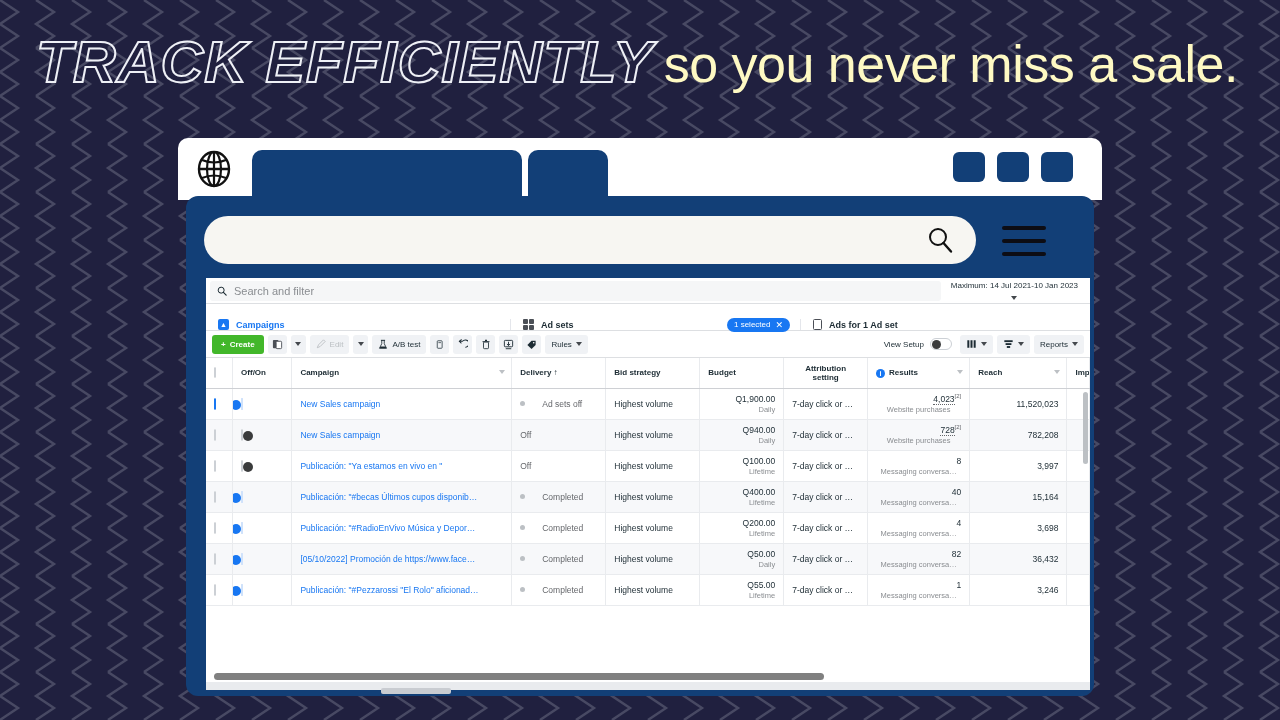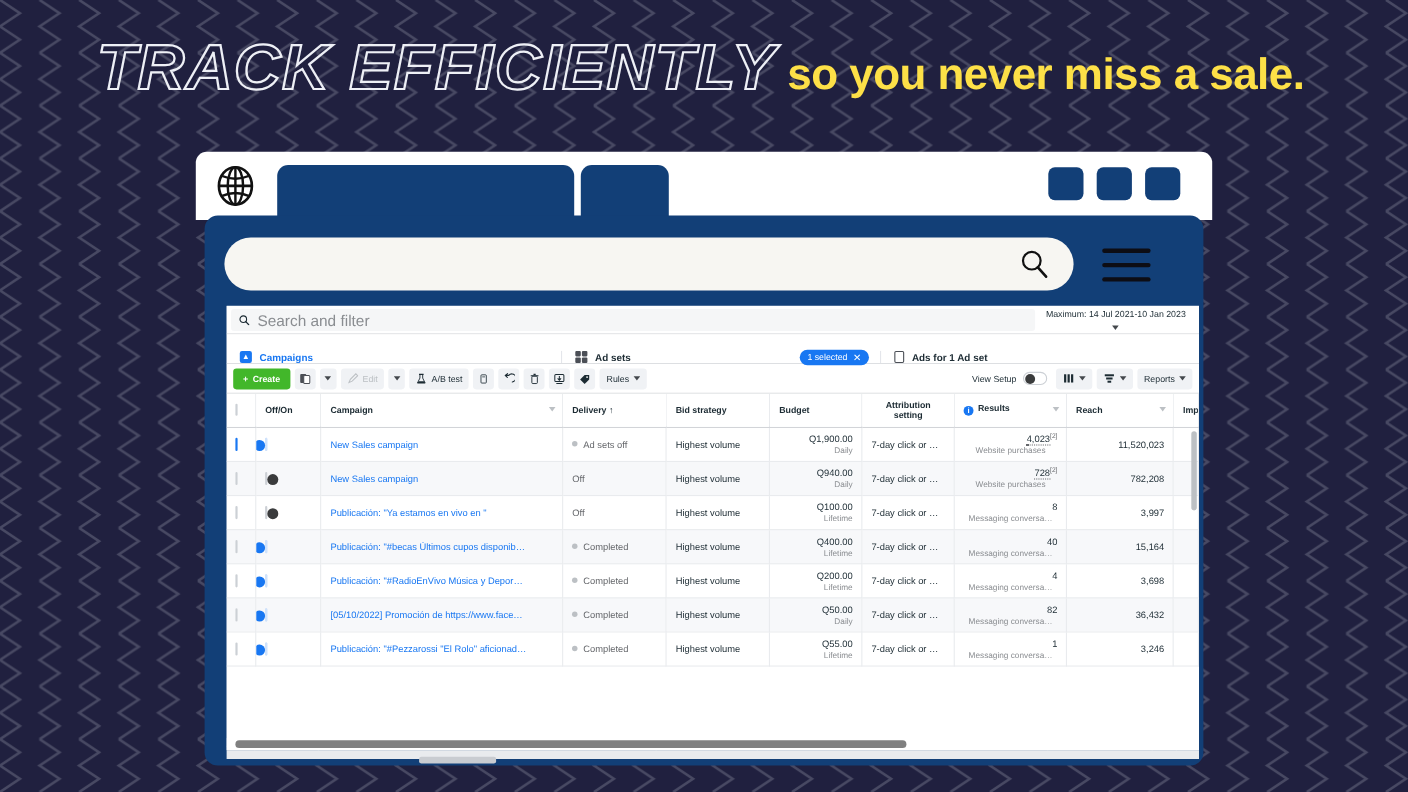--- a/index.html
+++ b/index.html
@@ -39,23 +39,23 @@
     font-style: italic;
     letter-spacing: 1px;
     color: transparent;
     -webkit-text-stroke: 2px #eef0f6;
     text-shadow:
        3px 3px 0 rgba(238,240,246,0.0);
     font-family: "Liberation Sans", sans-serif;
     transform: scaleX(1.02);
   }
   #headline-solid {
-    font-size: 40px;
-    font-weight: bold;
-    color: #fde047;
+    font-size: 52px;
+    font-weight: normal;
+    color: #fef9c3;
     letter-spacing: -0.5px;
   }
 
   
   #device {
     position: absolute;
     left: 178px; top: 138px;
     width: 924px; height: 560px;
     z-index: 4;
   }
@@ -146,21 +146,21 @@
   #app-search-box {
     flex: 1;
     display: flex; align-items: center;
     height: 20px;
     background: #f5f6f7;
     border-radius: 3px;
     padding: 0 7px;
     gap: 7px;
   }
   #app-search-box .mag { width: 10px; height: 10px; flex: none; }
-  #app-search-placeholder { color: #8a8d91; font-size: 14px; }
+  #app-search-placeholder { color: #8a8d91; font-size: 11px; }
   #date-range {
     display: flex; align-items: center; gap: 6px;
     padding: 0 8px 0 10px;
     height: 20px;
     font-size: 8px; color: #1c2b33;
     white-space: nowrap;
     flex-direction: column;
   }
   .caret-down {
     width: 0; height: 0;
@@ -339,21 +339,21 @@
   }
   .sw .knob {
     position: absolute; top: 1px; left: 1px;
     width: 10px; height: 10px; border-radius: 50%;
     background: #3a3b3c;
   }
   .sw.on { background: #cfe2fb; border-color: #cfe2fb; }
   .sw.on .knob { left: auto; right: 1px; background: #1877f2; }
 
   .camp-link { color: #1877f2; }
-  .status { display: flex; align-items: center; gap: 5px; color: #65676b; }
+  .status { display: flex; align-items: center; gap: 17px; color: #65676b; }
   .status .dot {
     width: 5px; height: 5px; border-radius: 50%;
     background: #bcc0c4; flex: none;
   }
   .cell-num { text-align: right; }
   .sub {
     display: block;
     font-size: 7.5px;
     color: #8a8d91;
     text-align: right;

